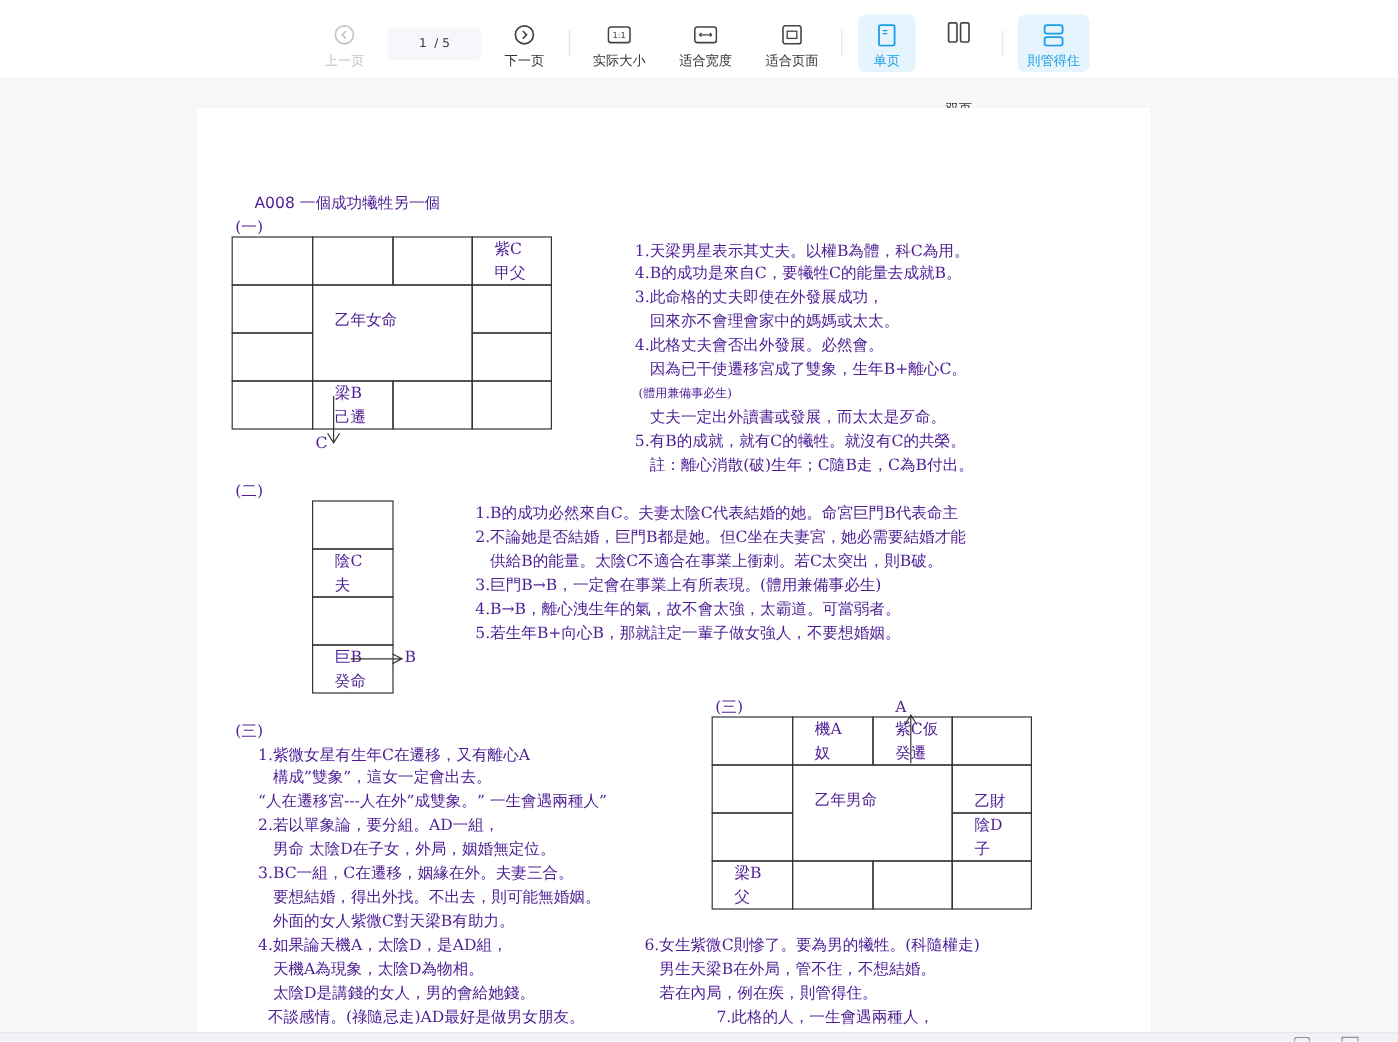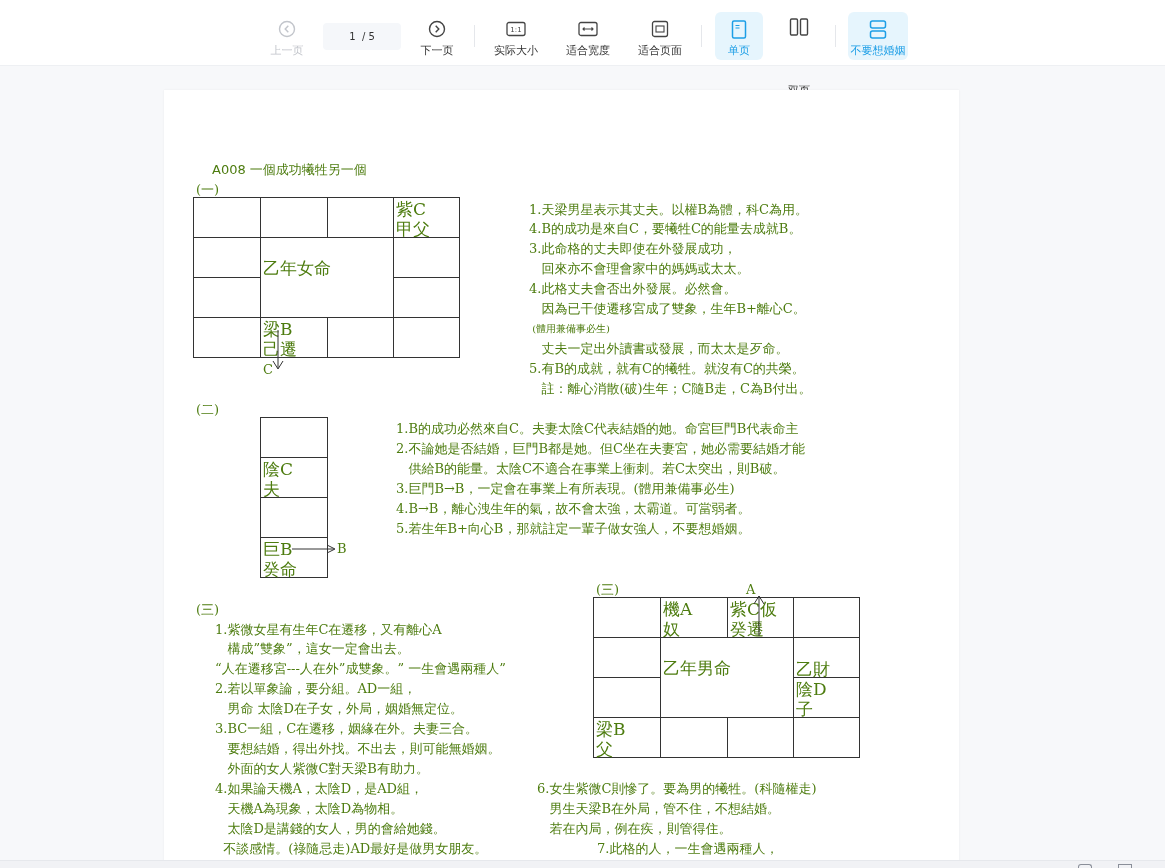--- a/index.html
+++ b/index.html
@@ -11,23 +11,23 @@
   .tb-btn { position: absolute; top: 12px; height: 48px; display: flex; flex-direction: column; align-items: center; justify-content: flex-start; font-size: 11px; color: #333; border-radius: 6px; cursor: pointer; }
   .tb-btn .ico { height: 22px; display: flex; align-items: center; justify-content: center; margin-top: 6px; }
   .tb-btn .lbl { margin-top: 3px; white-space: nowrap; }
   .tb-btn.disabled { color: #c2c5cb; }
   .tb-btn.active { background: #e6f5fd; color: #1c9ee6; }
   .tb-sep { position: absolute; top: 25px; width: 1px; height: 22px; background: #e5e7eb; }
   .page-input { position: absolute; left: 323px; top: 23px; width: 78px; height: 27px; background: #f5f7fa; border-radius: 4px; font-size: 10px; color: #333; display: flex; align-items: center; justify-content: center; }
 
   
   .page { position: absolute; left: 164px; top: 90px; width: 795px; height: 780px; background: #ffffff; box-shadow: 0 0 2px rgba(0,0,0,0.06); }
-  .doc { position: absolute; left: 0; top: 0; width: 1165px; height: 772px; font-family: "DejaVu Serif", "Liberation Serif", serif; font-size: 13px; color: #4d7c0f; }
+  .doc { position: absolute; left: 0; top: 0; width: 1165px; height: 772px; font-family: "DejaVu Serif", "Liberation Serif", serif; font-size: 13px; color: #4c1d95; }
   .t { position: absolute; white-space: nowrap; line-height: 20px; font-size: 13px; }
-  .cell { position: absolute; border: 1.5px solid #333; font-size: 17px; line-height: 20px; padding-left: 2px; padding-top: 1px; white-space: nowrap; }
+  .cell { position: absolute; border: 1.5px solid #333; font-size: 13px; line-height: 20px; padding-left: 18px; padding-top: 1px; white-space: nowrap; }
 
   .bottombar { position: absolute; left: 0; top: 860px; width: 1165px; height: 8px; background: #f1f2f5; border-top: 1px solid #e6e8ec; }
 </style>
 </head>
 <body>
 
 <div class="toolbar">
   <div class="tb-btn disabled" style="left:262px;width:50px;">
     <span class="ico">
       <svg width="18" height="18" viewBox="0 0 18 18">
@@ -108,21 +108,21 @@
 
   <div class="tb-sep" style="left:835px;"></div>
 
   <div class="tb-btn active" style="left:848px;width:60px;">
     <span class="ico">
       <svg width="18" height="19" viewBox="0 0 18 19">
           <rect x="1.5" y="1" width="15" height="7" rx="2" fill="none" stroke="#1c9ee6" stroke-width="1.5"></rect>
           <rect x="1.5" y="11" width="15" height="7" rx="2" fill="none" stroke="#1c9ee6" stroke-width="1.5"></rect>
         </svg>
     </span>
-    <span class="lbl">不要想婚姻</span>
+    <span class="lbl">則管得住</span>
   </div>
 </div>
 
 <div class="page"></div>
 
 <div class="doc">
 
   <div class="t" style="left:212px;top:160px;font-family:'DejaVu Sans',sans-serif;font-size:13px;">A008 一個成功犧牲另一個</div>
   <div class="t" style="left:196px;top:180px;">(一)</div>
 

